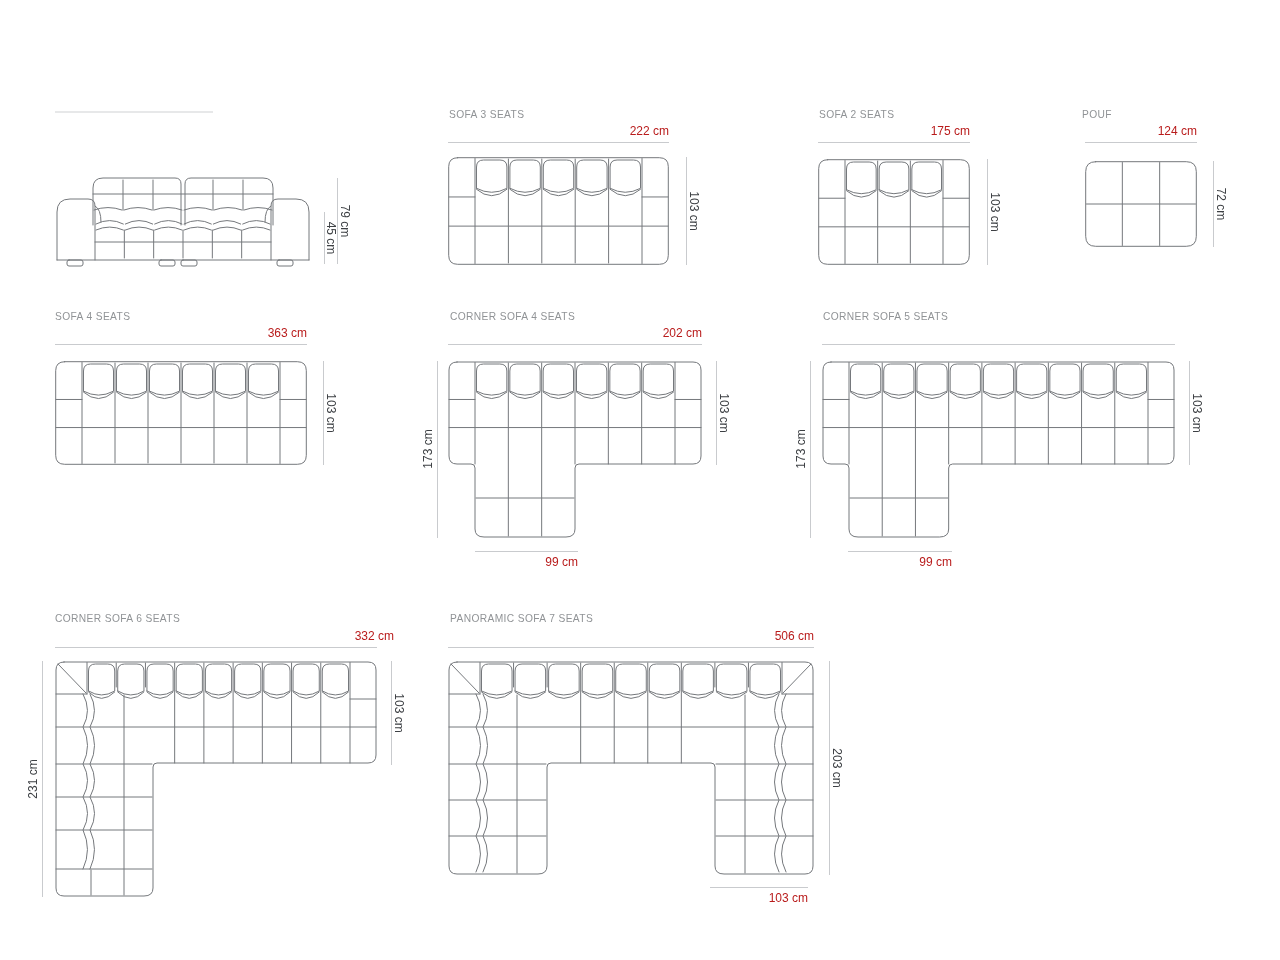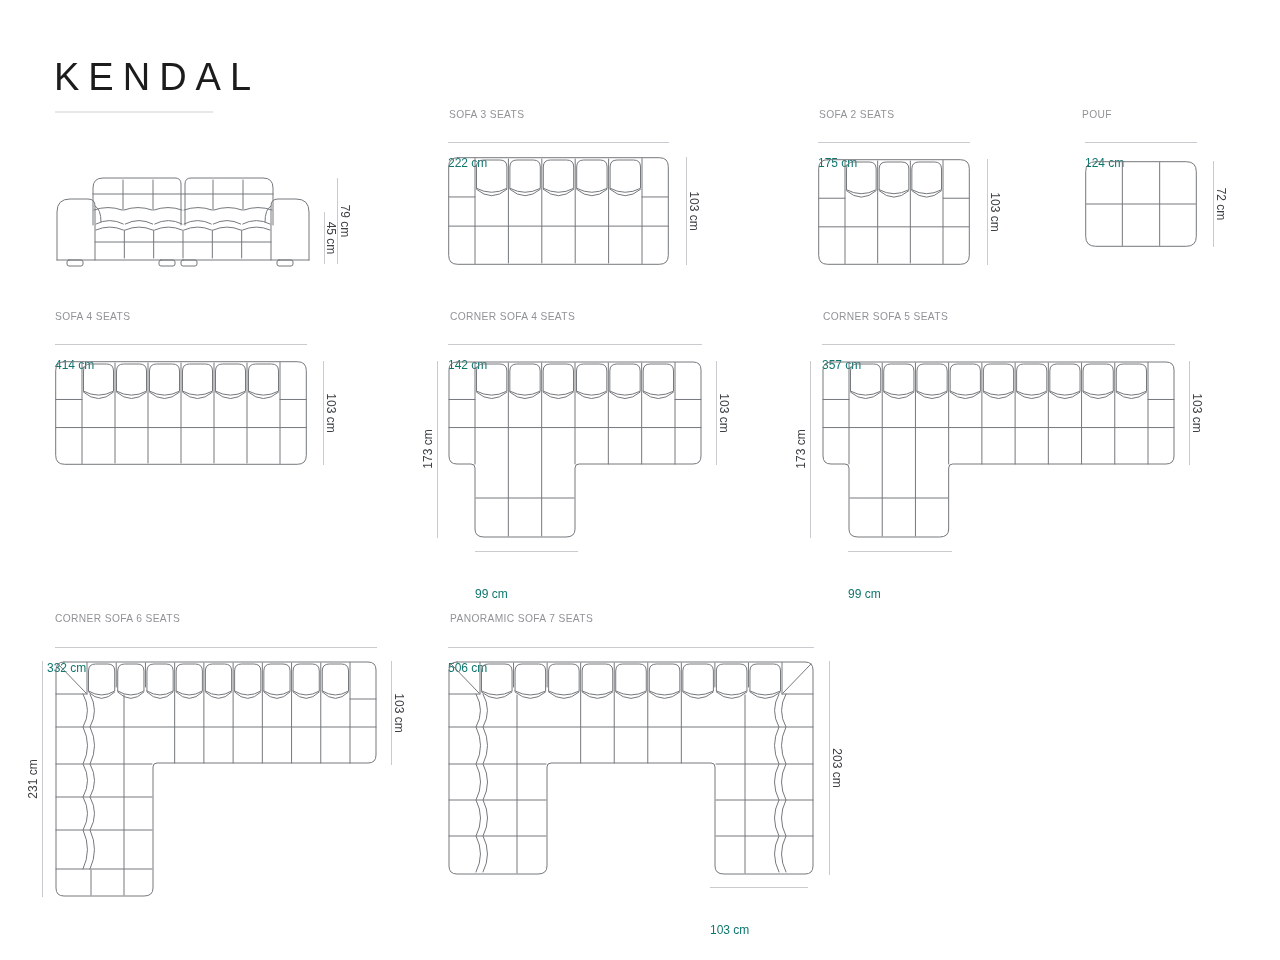--- a/index.html
+++ b/index.html
@@ -5,32 +5,31 @@
   html,body{margin:0;padding:0;background:#fff;}
   .canvas{position:relative;width:1280px;height:960px;background:#fff;overflow:hidden;
           font-family:"Liberation Sans",sans-serif;}
   .title{position:absolute;left:54px;top:56px;font-size:38px;font-weight:400;
          letter-spacing:9px;color:#1c1c1c;}
   .title-underline{position:absolute;left:55px;top:111px;width:158px;height:2px;background:#e7e8e9;}
   .sec-label{position:absolute;font-size:11px;color:#909396;letter-spacing:.4px;
              transform:scaleX(.93);transform-origin:left top;white-space:nowrap;}
   .hline{position:absolute;height:1px;background:#c9cbce;}
   .vline{position:absolute;width:1px;background:#c9cbce;}
-  .hdim-text{position:absolute;font-size:12px;color:#0f766e;text-align:left;white-space:nowrap;margin-top:32px;}
+  .hdim-text{position:absolute;font-size:12px;color:#b91c1c;text-align:right;white-space:nowrap;}
   .vtext{position:absolute;font-size:12px;color:#3d4044;white-space:nowrap;
          transform:translate(-50%,-50%) rotate(90deg);}
   .vtext.ccw{transform:translate(-50%,-50%) rotate(-90deg);}
   svg{position:absolute;overflow:visible;}
 </style>
 </head>
 <body>
 
 <div class="canvas">
 
-  <div class="title">KENDAL</div>
   <div class="title-underline"></div>
 
   <svg id="svg-front" style="left:55px;top:172px" width="258" height="102" viewBox="0 0 258 102">
       <path d="M38,53V16Q38,6 48,6H120Q126,6 126,12V53" fill="none" stroke="#75787c" stroke-width="1" stroke-linejoin="round" stroke-linecap="round"></path>
       <path d="M130,53V12Q130,6 136,6H208Q218,6 218,16V53" fill="none" stroke="#75787c" stroke-width="1" stroke-linejoin="round" stroke-linecap="round"></path>
       <path d="M38,22L218,22" fill="none" stroke="#75787c" stroke-width="1" stroke-linejoin="round" stroke-linecap="round"></path>
       <path d="M68,8L68,38" fill="none" stroke="#75787c" stroke-width="1" stroke-linejoin="round" stroke-linecap="round"></path>
       <path d="M98,8L98,38" fill="none" stroke="#75787c" stroke-width="1" stroke-linejoin="round" stroke-linecap="round"></path>
       <path d="M158,8L158,38" fill="none" stroke="#75787c" stroke-width="1" stroke-linejoin="round" stroke-linecap="round"></path>
       <path d="M188,8L188,38" fill="none" stroke="#75787c" stroke-width="1" stroke-linejoin="round" stroke-linecap="round"></path>
@@ -129,21 +128,21 @@
   <svg id="svg-pouf" style="left:1085px;top:161px" width="112" height="86" viewBox="0 0 112 86">
       <path d="M10.7,0.7H101.3Q111.3,0.7 111.3,10.7V75.3Q111.3,85.3 101.3,85.3H10.7Q0.7,85.3 0.7,75.3V10.7Q0.7,0.7 10.7,0.7Z" fill="none" stroke="#75787c" stroke-width="1" stroke-linejoin="round" stroke-linecap="round"></path>
       <path d="M37.333333333333336,1.5L37.333333333333336,84.5" fill="none" stroke="#75787c" stroke-width="1" stroke-linejoin="round" stroke-linecap="round"></path>
       <path d="M74.66666666666667,1.5L74.66666666666667,84.5" fill="none" stroke="#75787c" stroke-width="1" stroke-linejoin="round" stroke-linecap="round"></path>
       <path d="M1.5,43L110.5,43" fill="none" stroke="#75787c" stroke-width="1" stroke-linejoin="round" stroke-linecap="round"></path>
     </svg>
   <div class="vline" style="left:1213px;top:161px;height:86px"></div>
   <span class="vtext" style="left:1221px;top:204px">72 cm</span>
 
   <span class="sec-label" style="left:55px;top:310px">SOFA 4 SEATS</span>
-  <div class="hdim-text" style="left:55px;top:326px;width:252px">414 cm</div>
+  <div class="hdim-text" style="left:55px;top:326px;width:252px">363 cm</div>
   <div class="hline" style="left:55px;top:344px;width:252px"></div>
   <svg id="svg-sofa4" style="left:55px;top:361px" width="252" height="104" viewBox="0 0 252 104">
       <path d="M9.7,0.7H242.29999999999998Q251.29999999999998,0.7 251.29999999999998,9.7V94.3Q251.29999999999998,103.3 242.29999999999998,103.3H9.7Q0.7,103.3 0.7,94.3V9.7Q0.7,0.7 9.7,0.7Z" fill="none" stroke="#75787c" stroke-width="1" stroke-linejoin="round" stroke-linecap="round"></path>
       <path d="M27,1.5L27,102.5" fill="none" stroke="#75787c" stroke-width="1" stroke-linejoin="round" stroke-linecap="round"></path>
       <path d="M225,1.5L225,102.5" fill="none" stroke="#75787c" stroke-width="1" stroke-linejoin="round" stroke-linecap="round"></path>
       <path d="M1,38.48L27,38.48" fill="none" stroke="#75787c" stroke-width="1" stroke-linejoin="round" stroke-linecap="round"></path>
       <path d="M225,38.48L251,38.48" fill="none" stroke="#75787c" stroke-width="1" stroke-linejoin="round" stroke-linecap="round"></path>
       <path d="M1,66.56L251,66.56" fill="none" stroke="#75787c" stroke-width="1" stroke-linejoin="round" stroke-linecap="round"></path>
       <path d="M60,2L60,102" fill="none" stroke="#75787c" stroke-width="1" stroke-linejoin="round" stroke-linecap="round"></path>
       <path d="M93,2L93,102" fill="none" stroke="#75787c" stroke-width="1" stroke-linejoin="round" stroke-linecap="round"></path>
@@ -160,21 +159,21 @@
       <path d="M127.5,31.159999999999997Q142.5,44.16 157.5,31.159999999999997" fill="none" stroke="#75787c" stroke-width="1" stroke-linejoin="round" stroke-linecap="round"></path>
       <path d="M160.5,30.159999999999997V10Q160.5,3 167.5,3H183.5Q190.5,3 190.5,10V30.159999999999997Q175.5,38.16 160.5,30.159999999999997" fill="none" stroke="#75787c" stroke-width="1" stroke-linejoin="round" stroke-linecap="round"></path>
       <path d="M160.5,31.159999999999997Q175.5,44.16 190.5,31.159999999999997" fill="none" stroke="#75787c" stroke-width="1" stroke-linejoin="round" stroke-linecap="round"></path>
       <path d="M193.5,30.159999999999997V10Q193.5,3 200.5,3H216.5Q223.5,3 223.5,10V30.159999999999997Q208.5,38.16 193.5,30.159999999999997" fill="none" stroke="#75787c" stroke-width="1" stroke-linejoin="round" stroke-linecap="round"></path>
       <path d="M193.5,31.159999999999997Q208.5,44.16 223.5,31.159999999999997" fill="none" stroke="#75787c" stroke-width="1" stroke-linejoin="round" stroke-linecap="round"></path>
     </svg>
   <div class="vline" style="left:323px;top:361px;height:104px"></div>
   <span class="vtext" style="left:331px;top:413px">103 cm</span>
 
   <span class="sec-label" style="left:450px;top:310px">CORNER SOFA 4 SEATS</span>
-  <div class="hdim-text" style="left:448px;top:326px;width:254px">142 cm</div>
+  <div class="hdim-text" style="left:448px;top:326px;width:254px">202 cm</div>
   <div class="hline" style="left:448px;top:344px;width:254px"></div>
   <svg id="svg-corner4" style="left:448px;top:361px" width="254" height="177" viewBox="0 0 254 177">
       <path d="M9,1H245Q253,1 253,9V95Q253,103 245,103H131Q127,103 127,107V168Q127,176 118,176H36Q27,176 27,168V107Q27,103 23,103H9Q1,103 1,95V9Q1,1 9,1Z" fill="none" stroke="#75787c" stroke-width="1" stroke-linejoin="round" stroke-linecap="round"></path>
       <path d="M27,1.5L27,103" fill="none" stroke="#75787c" stroke-width="1" stroke-linejoin="round" stroke-linecap="round"></path>
       <path d="M227,1.5L227,103" fill="none" stroke="#75787c" stroke-width="1" stroke-linejoin="round" stroke-linecap="round"></path>
       <path d="M1,38.48L27,38.48" fill="none" stroke="#75787c" stroke-width="1" stroke-linejoin="round" stroke-linecap="round"></path>
       <path d="M227,38.48L253,38.48" fill="none" stroke="#75787c" stroke-width="1" stroke-linejoin="round" stroke-linecap="round"></path>
       <path d="M1,66.56L253,66.56" fill="none" stroke="#75787c" stroke-width="1" stroke-linejoin="round" stroke-linecap="round"></path>
       <path d="M60.333333333333336,2L60.333333333333336,175" fill="none" stroke="#75787c" stroke-width="1" stroke-linejoin="round" stroke-linecap="round"></path>
       <path d="M93.66666666666667,2L93.66666666666667,175" fill="none" stroke="#75787c" stroke-width="1" stroke-linejoin="round" stroke-linecap="round"></path>
@@ -196,21 +195,20 @@
       <path d="M195.16666666666669,31.159999999999997Q210.33333333333334,44.16 225.5,31.159999999999997" fill="none" stroke="#75787c" stroke-width="1" stroke-linejoin="round" stroke-linecap="round"></path>
     </svg>
   <div class="vline" style="left:437px;top:361px;height:177px"></div>
   <span class="vtext ccw" style="left:428px;top:449px">173 cm</span>
   <div class="vline" style="left:716px;top:361px;height:104px"></div>
   <span class="vtext" style="left:724px;top:413px">103 cm</span>
   <div class="hline" style="left:475px;top:551px;width:103px"></div>
   <div class="hdim-text" style="left:475px;top:555px;width:103px">99 cm</div>
 
   <span class="sec-label" style="left:823px;top:310px">CORNER SOFA 5 SEATS</span>
-  <div class="hdim-text" style="left:822px;top:326px;width:353px">357 cm</div>
   <div class="hline" style="left:822px;top:344px;width:353px"></div>
   <svg id="svg-corner5" style="left:822px;top:361px" width="353" height="177" viewBox="0 0 353 177">
       <path d="M9,1H344Q352,1 352,9V95Q352,103 344,103H130.66666666666666Q126.66666666666666,103 126.66666666666666,107V168Q126.66666666666666,176 117.66666666666666,176H36Q27,176 27,168V107Q27,103 23,103H9Q1,103 1,95V9Q1,1 9,1Z" fill="none" stroke="#75787c" stroke-width="1" stroke-linejoin="round" stroke-linecap="round"></path>
       <path d="M27,1.5L27,103" fill="none" stroke="#75787c" stroke-width="1" stroke-linejoin="round" stroke-linecap="round"></path>
       <path d="M326,1.5L326,103" fill="none" stroke="#75787c" stroke-width="1" stroke-linejoin="round" stroke-linecap="round"></path>
       <path d="M1,38.48L27,38.48" fill="none" stroke="#75787c" stroke-width="1" stroke-linejoin="round" stroke-linecap="round"></path>
       <path d="M326,38.48L352,38.48" fill="none" stroke="#75787c" stroke-width="1" stroke-linejoin="round" stroke-linecap="round"></path>
       <path d="M1,66.56L352,66.56" fill="none" stroke="#75787c" stroke-width="1" stroke-linejoin="round" stroke-linecap="round"></path>
       <path d="M60.22222222222222,2L60.22222222222222,175" fill="none" stroke="#75787c" stroke-width="1" stroke-linejoin="round" stroke-linecap="round"></path>
       <path d="M93.44444444444444,2L93.44444444444444,175" fill="none" stroke="#75787c" stroke-width="1" stroke-linejoin="round" stroke-linecap="round"></path>
@@ -241,21 +239,21 @@
       <path d="M294.27777777777777,31.159999999999997Q309.3888888888889,44.16 324.5,31.159999999999997" fill="none" stroke="#75787c" stroke-width="1" stroke-linejoin="round" stroke-linecap="round"></path>
     </svg>
   <div class="vline" style="left:810px;top:361px;height:177px"></div>
   <span class="vtext ccw" style="left:801px;top:449px">173 cm</span>
   <div class="vline" style="left:1189px;top:361px;height:104px"></div>
   <span class="vtext" style="left:1197px;top:413px">103 cm</span>
   <div class="hline" style="left:848px;top:551px;width:104px"></div>
   <div class="hdim-text" style="left:848px;top:555px;width:104px">99 cm</div>
 
   <span class="sec-label" style="left:55px;top:612px">CORNER SOFA 6 SEATS</span>
-  <div class="hdim-text" style="left:47px;top:629px;width:322px">332 cm</div>
+  <div class="hdim-text" style="left:72px;top:629px;width:322px">332 cm</div>
   <div class="hline" style="left:55px;top:647px;width:322px"></div>
   <svg id="svg-corner6" style="left:55px;top:661px" width="322" height="236" viewBox="0 0 322 236">
       <path d="M9,1H313Q321,1 321,9V94Q321,102 313,102H102Q98,102 98,106V227Q98,235 89,235H9Q1,235 1,227V9Q1,1 9,1Z" fill="none" stroke="#75787c" stroke-width="1" stroke-linejoin="round" stroke-linecap="round"></path>
       <path d="M32,1.5L32,33" fill="none" stroke="#75787c" stroke-width="1" stroke-linejoin="round" stroke-linecap="round"></path>
       <path d="M1,33L32,33" fill="none" stroke="#75787c" stroke-width="1" stroke-linejoin="round" stroke-linecap="round"></path>
       <path d="M3,3L31,32" fill="none" stroke="#75787c" stroke-width="1" stroke-linejoin="round" stroke-linecap="round"></path>
       <path d="M28,33Q37,49.5 28,66Q37,84.5 28,103Q37,119.5 28,136Q37,152.5 28,169Q37,188.5 28,208" fill="none" stroke="#75787c" stroke-width="1" stroke-linejoin="round" stroke-linecap="round"></path>
       <path d="M35,33Q44,49.5 35,66Q44,84.5 35,103Q44,119.5 35,136Q44,152.5 35,169Q44,188.5 35,208" fill="none" stroke="#75787c" stroke-width="1" stroke-linejoin="round" stroke-linecap="round"></path>
       <path d="M1,103L97,103" fill="none" stroke="#75787c" stroke-width="1" stroke-linejoin="round" stroke-linecap="round"></path>
       <path d="M1,136L97,136" fill="none" stroke="#75787c" stroke-width="1" stroke-linejoin="round" stroke-linecap="round"></path>

